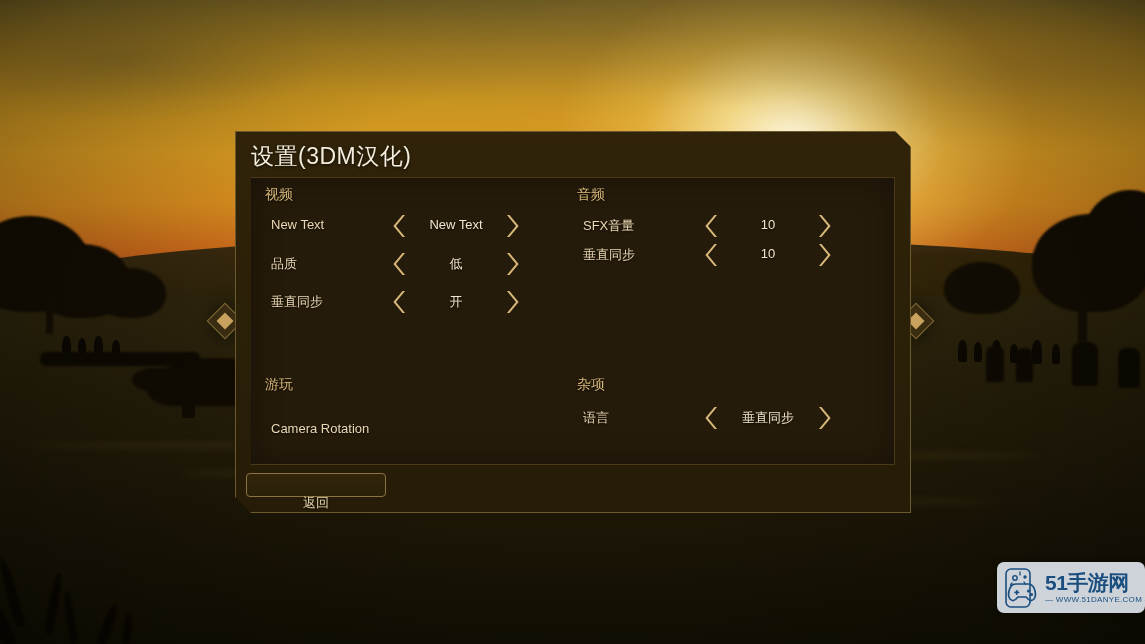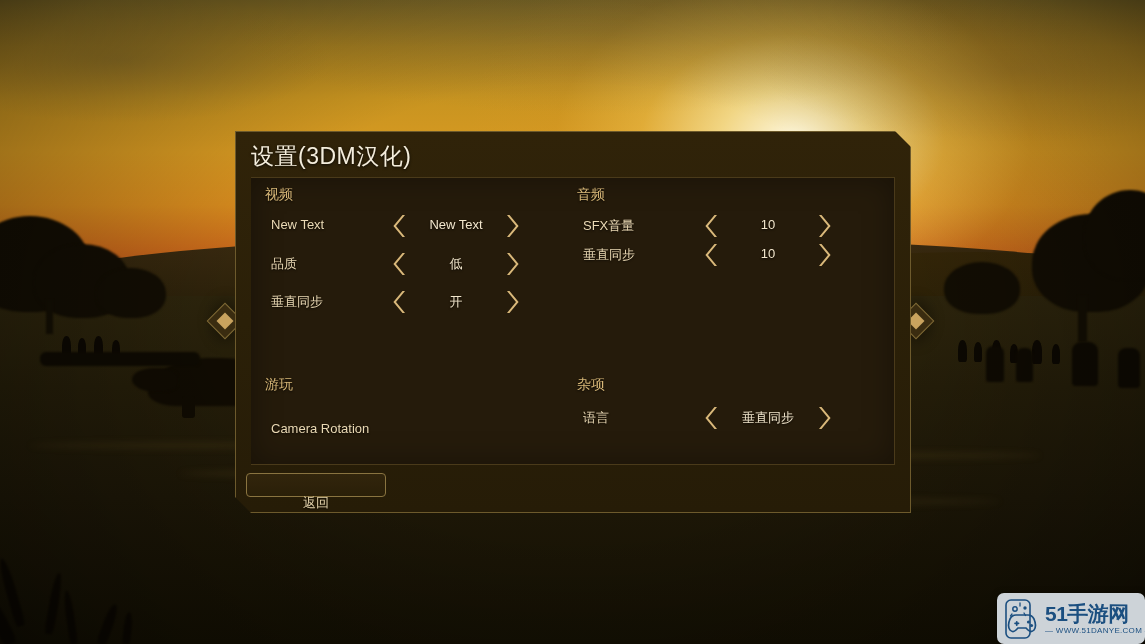--- a/index.html
+++ b/index.html
@@ -148,21 +148,21 @@
     border:1px solid #8a7440; border-radius:4px;
     display:flex; align-items:center; justify-content:center;
     cursor:pointer;
   }
   #back-button span {
     font-size:13px; color:#e7d6ae; text-shadow:0 1px 2px rgba(0,0,0,0.8);margin-top:36px;
   }
 
   
   #watermark {
-    position:absolute; left:997px; top:593px; width:148px; height:51px;
+    position:absolute; left:997px; top:562px; width:148px; height:51px;
     background:#cdd3d8; border-radius:7px;
     display:flex; align-items:center; overflow:hidden;
     box-shadow:0 0 6px rgba(0,0,0,0.35);
   }
   .wm-icon { width:44px; height:44px; margin-left:3px; flex:none; position:relative; }
   .wm-text { flex:1; margin-left:1px; }
   .wm-main {
     font-size:21px; font-weight:bold; color:#1b4f80; line-height:23px;
     letter-spacing:-0.5px; white-space:nowrap;
   }

